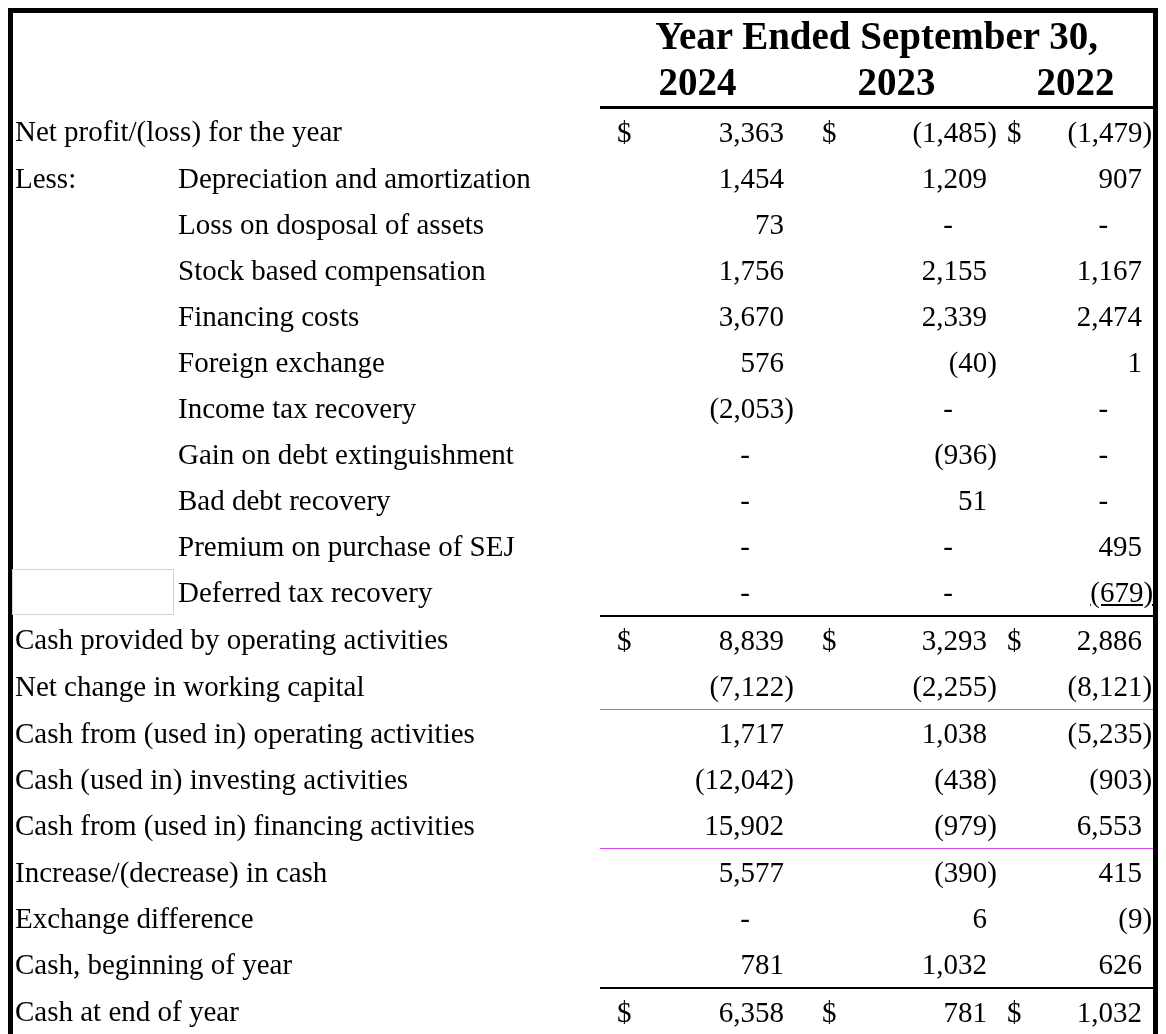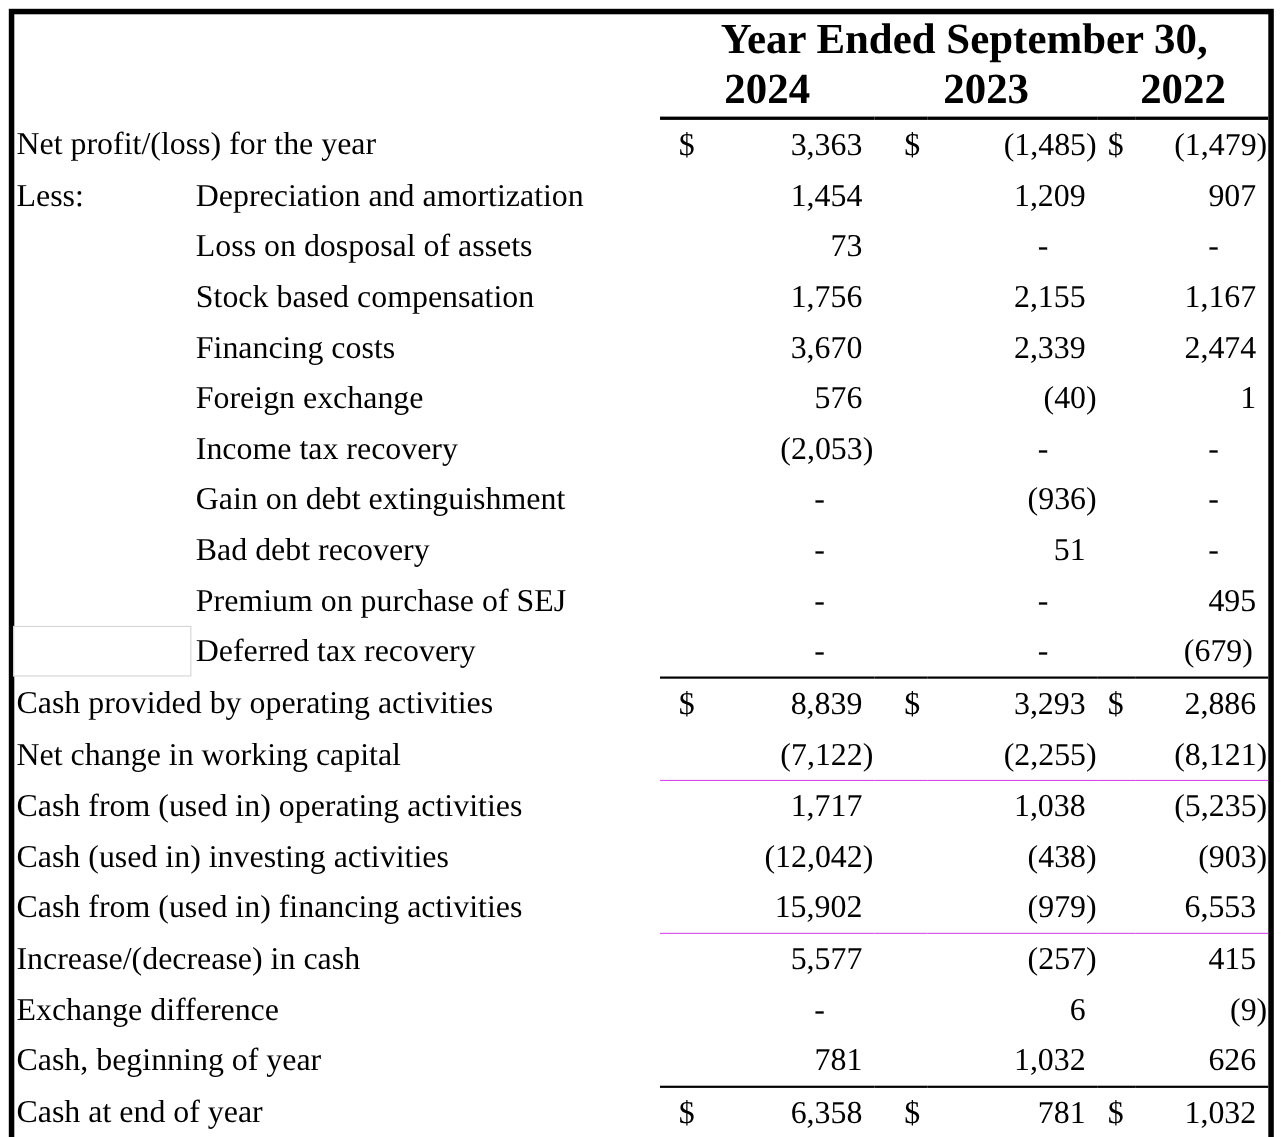--- a/index.html
+++ b/index.html
@@ -165,21 +165,21 @@
   </tr>
 
   <tr class="rb-thin">
     <td class="lbl1 boxcell"><div class="artifact"></div><span></span></td>
     <td class="lbl2">Deferred tax recovery</td>
     <td class="dollar d1 nc"></td>
     <td class="num nc" style="padding-right: 45px;">-</td>
     <td class="dollar d2 nc"></td>
     <td class="num nc" style="padding-right: 45px;">-</td>
     <td class="dollar d3 nc"></td>
-    <td class="num nc" style="padding-right: 14px;">(679)</td>
+    <td class="num nc" style="padding-right: 0; text-decoration: underline;">(679)</td>
   </tr>
 
   <tr>
     <td colspan="2" class="lbl-full">Cash provided by operating activities</td>
     <td class="dollar d1 nc">$</td>
     <td class="num nc" style="padding-right: 11px;">8,839</td>
     <td class="dollar d2 nc">$</td>
     <td class="num nc" style="padding-right: 11px;">3,293</td>
     <td class="dollar d3 nc">$</td>
     <td class="num nc" style="padding-right: 11px;">2,886</td>
@@ -223,21 +223,21 @@
     <td class="num nc" style="padding-right: 1px;">(979)</td>
     <td class="dollar d3 nc"></td>
     <td class="num nc" style="padding-right: 11px;">6,553</td>
   </tr>
 
   <tr>
     <td colspan="2" class="lbl-full">Increase/(decrease) in cash</td>
     <td class="dollar d1 nc"></td>
     <td class="num nc" style="padding-right: 11px;">5,577</td>
     <td class="dollar d2 nc"></td>
-    <td class="num nc" style="padding-right: 1px;">(257)</td>
+    <td class="num nc" style="padding-right: 1px;">(390)</td>
     <td class="dollar d3 nc"></td>
     <td class="num nc" style="padding-right: 11px;">415</td>
   </tr>
 
   <tr>
     <td colspan="2" class="lbl-full">Exchange difference</td>
     <td class="dollar d1 nc"></td>
     <td class="num nc" style="padding-right: 45px;">-</td>
     <td class="dollar d2 nc"></td>
     <td class="num nc" style="padding-right: 11px;">6</td>

